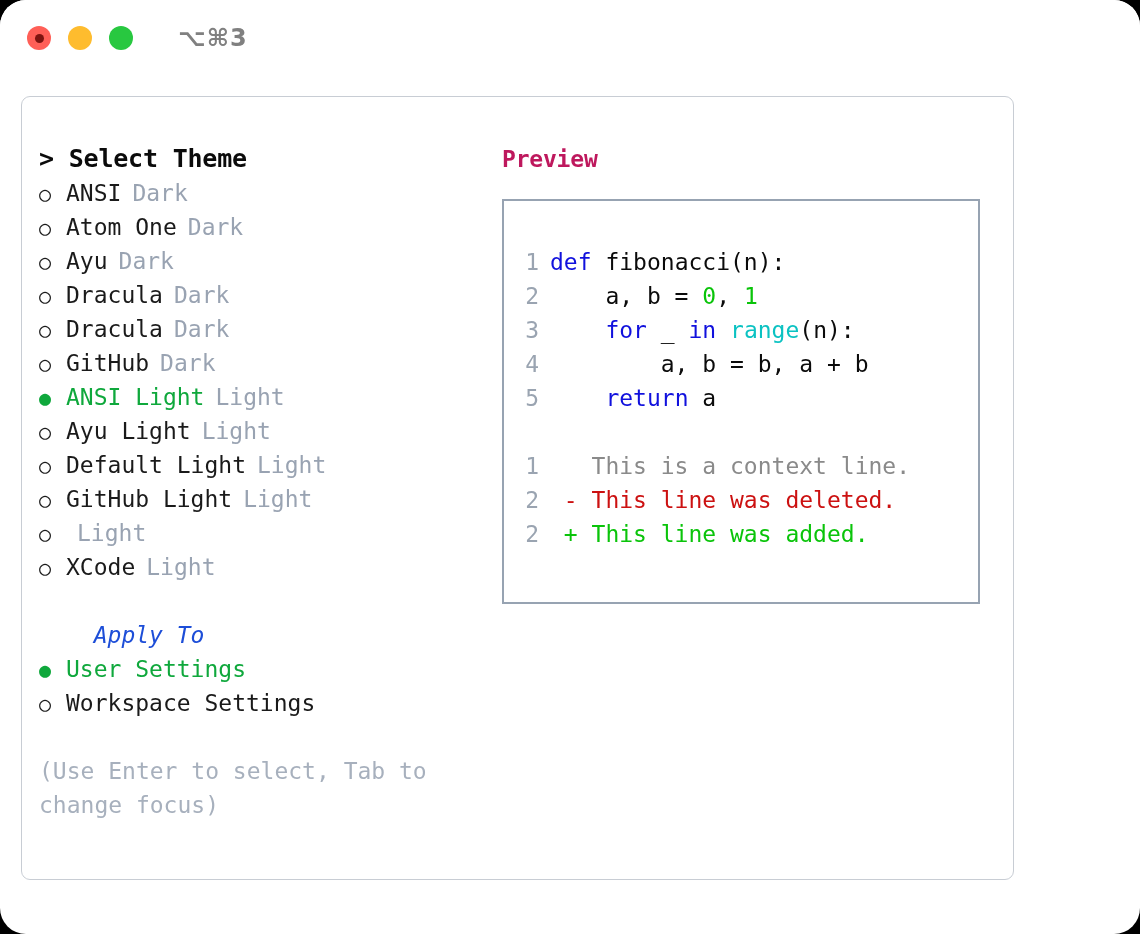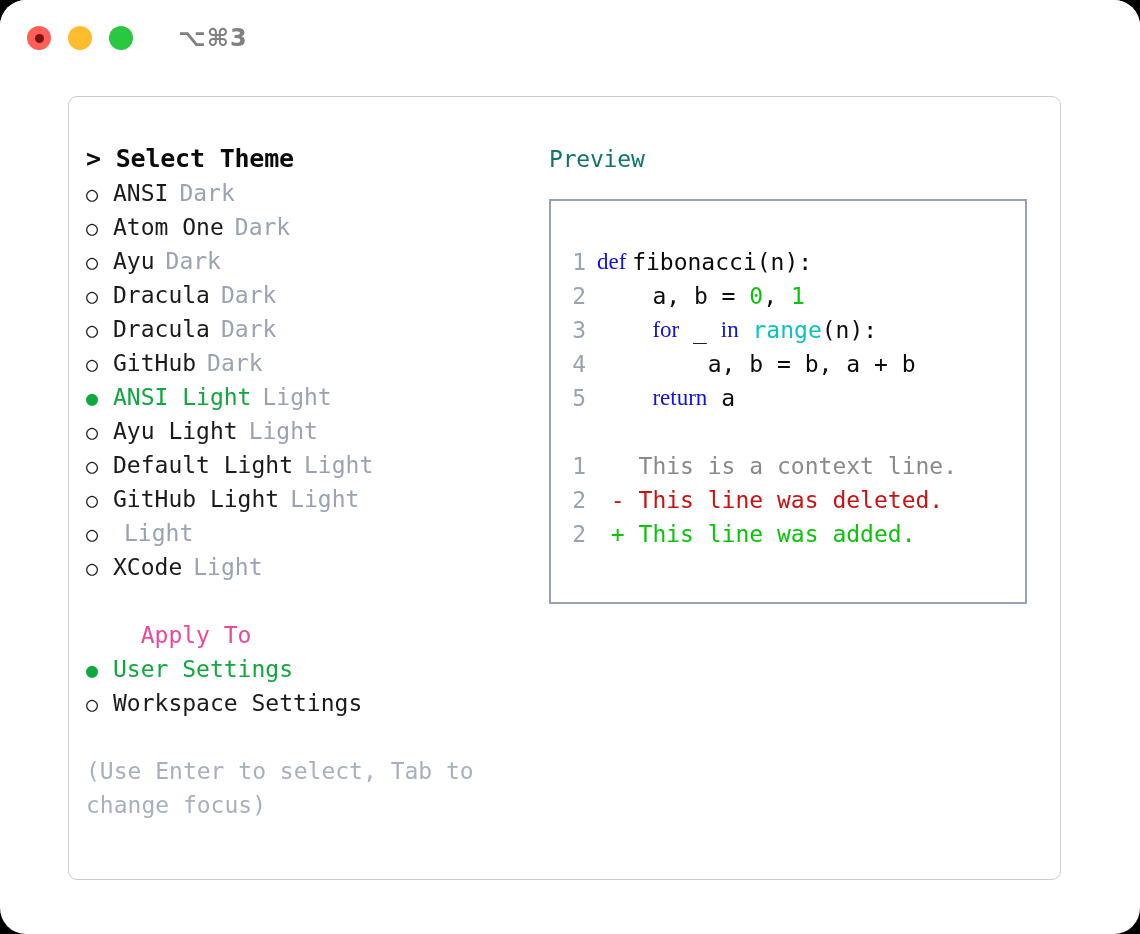--- a/index.html
+++ b/index.html
@@ -74,21 +74,20 @@
   
   .panel {
     position: absolute;
     left: 21px;
     top: 96px;
     width: 993px;
     height: 784px;
     border: 1px solid #c8cdd4;
     border-radius: 9px;
     background: #ffffff;
-    margin-left: 47px;
   }
 
   .panel-inner {
     display: flex;
     padding: 45px 0 0 0;
     height: 100%;
   }
 
   .col-left  { width: 463px; padding-left: 17px; }
   .col-right { flex: 1; padding-left: 17px; }
@@ -98,33 +97,34 @@
     font-size: 25px;
     font-weight: 700;
     color: #0b0b0b;
     line-height: 34px;
     white-space: pre;
     letter-spacing: -0.2px;
   }
 
   .preview-header {
     font-size: 23px;
+    font-weight: 700;
+    color: #be185d;
+    line-height: 34px;
+    letter-spacing: -0.2px;
+  }
+
+  .group-header {
+    font-size: 23px;
     font-weight: 400;
-    color: #0f766e;
-    line-height: 34px;
-    letter-spacing: -0.2px;
-  }
-
-  .group-header {
-    font-size: 23px;
-    font-weight: 400;
-    color: #ec4899;
+    color: #1d4ed8;
     line-height: 34px;
     padding-left: 27px;
     white-space: pre;
+    font-style: italic;
   }
 
   
   .option-list { margin: 0; }
 
   .option-row {
     display: flex;
     align-items: baseline;
     height: 34px;
     line-height: 34px;
@@ -182,21 +182,21 @@
   .lineno {
     width: 46px;
     flex: 0 0 46px;
     text-align: right;
     color: #9aa4b1;
     padding-right: 11px;
   }
 
   .code-text { color: #0b0b0b; }
 
-  .tok-kw   { color: #1111dd; font-family: Liberation Serif, serif; }
+  .tok-kw   { color: #1111dd; }
   .tok-fn   { color: #0bc2c2; text-align: right; }
   .tok-num  { color: #0ac40a; }
   .tok-ctx  { color: #8a8a8a; }
   .tok-del  { color: #cc1111; }
   .tok-add  { color: #0ac40a; }
 </style>
 </head>
 <body>
 
 <div class="window">

